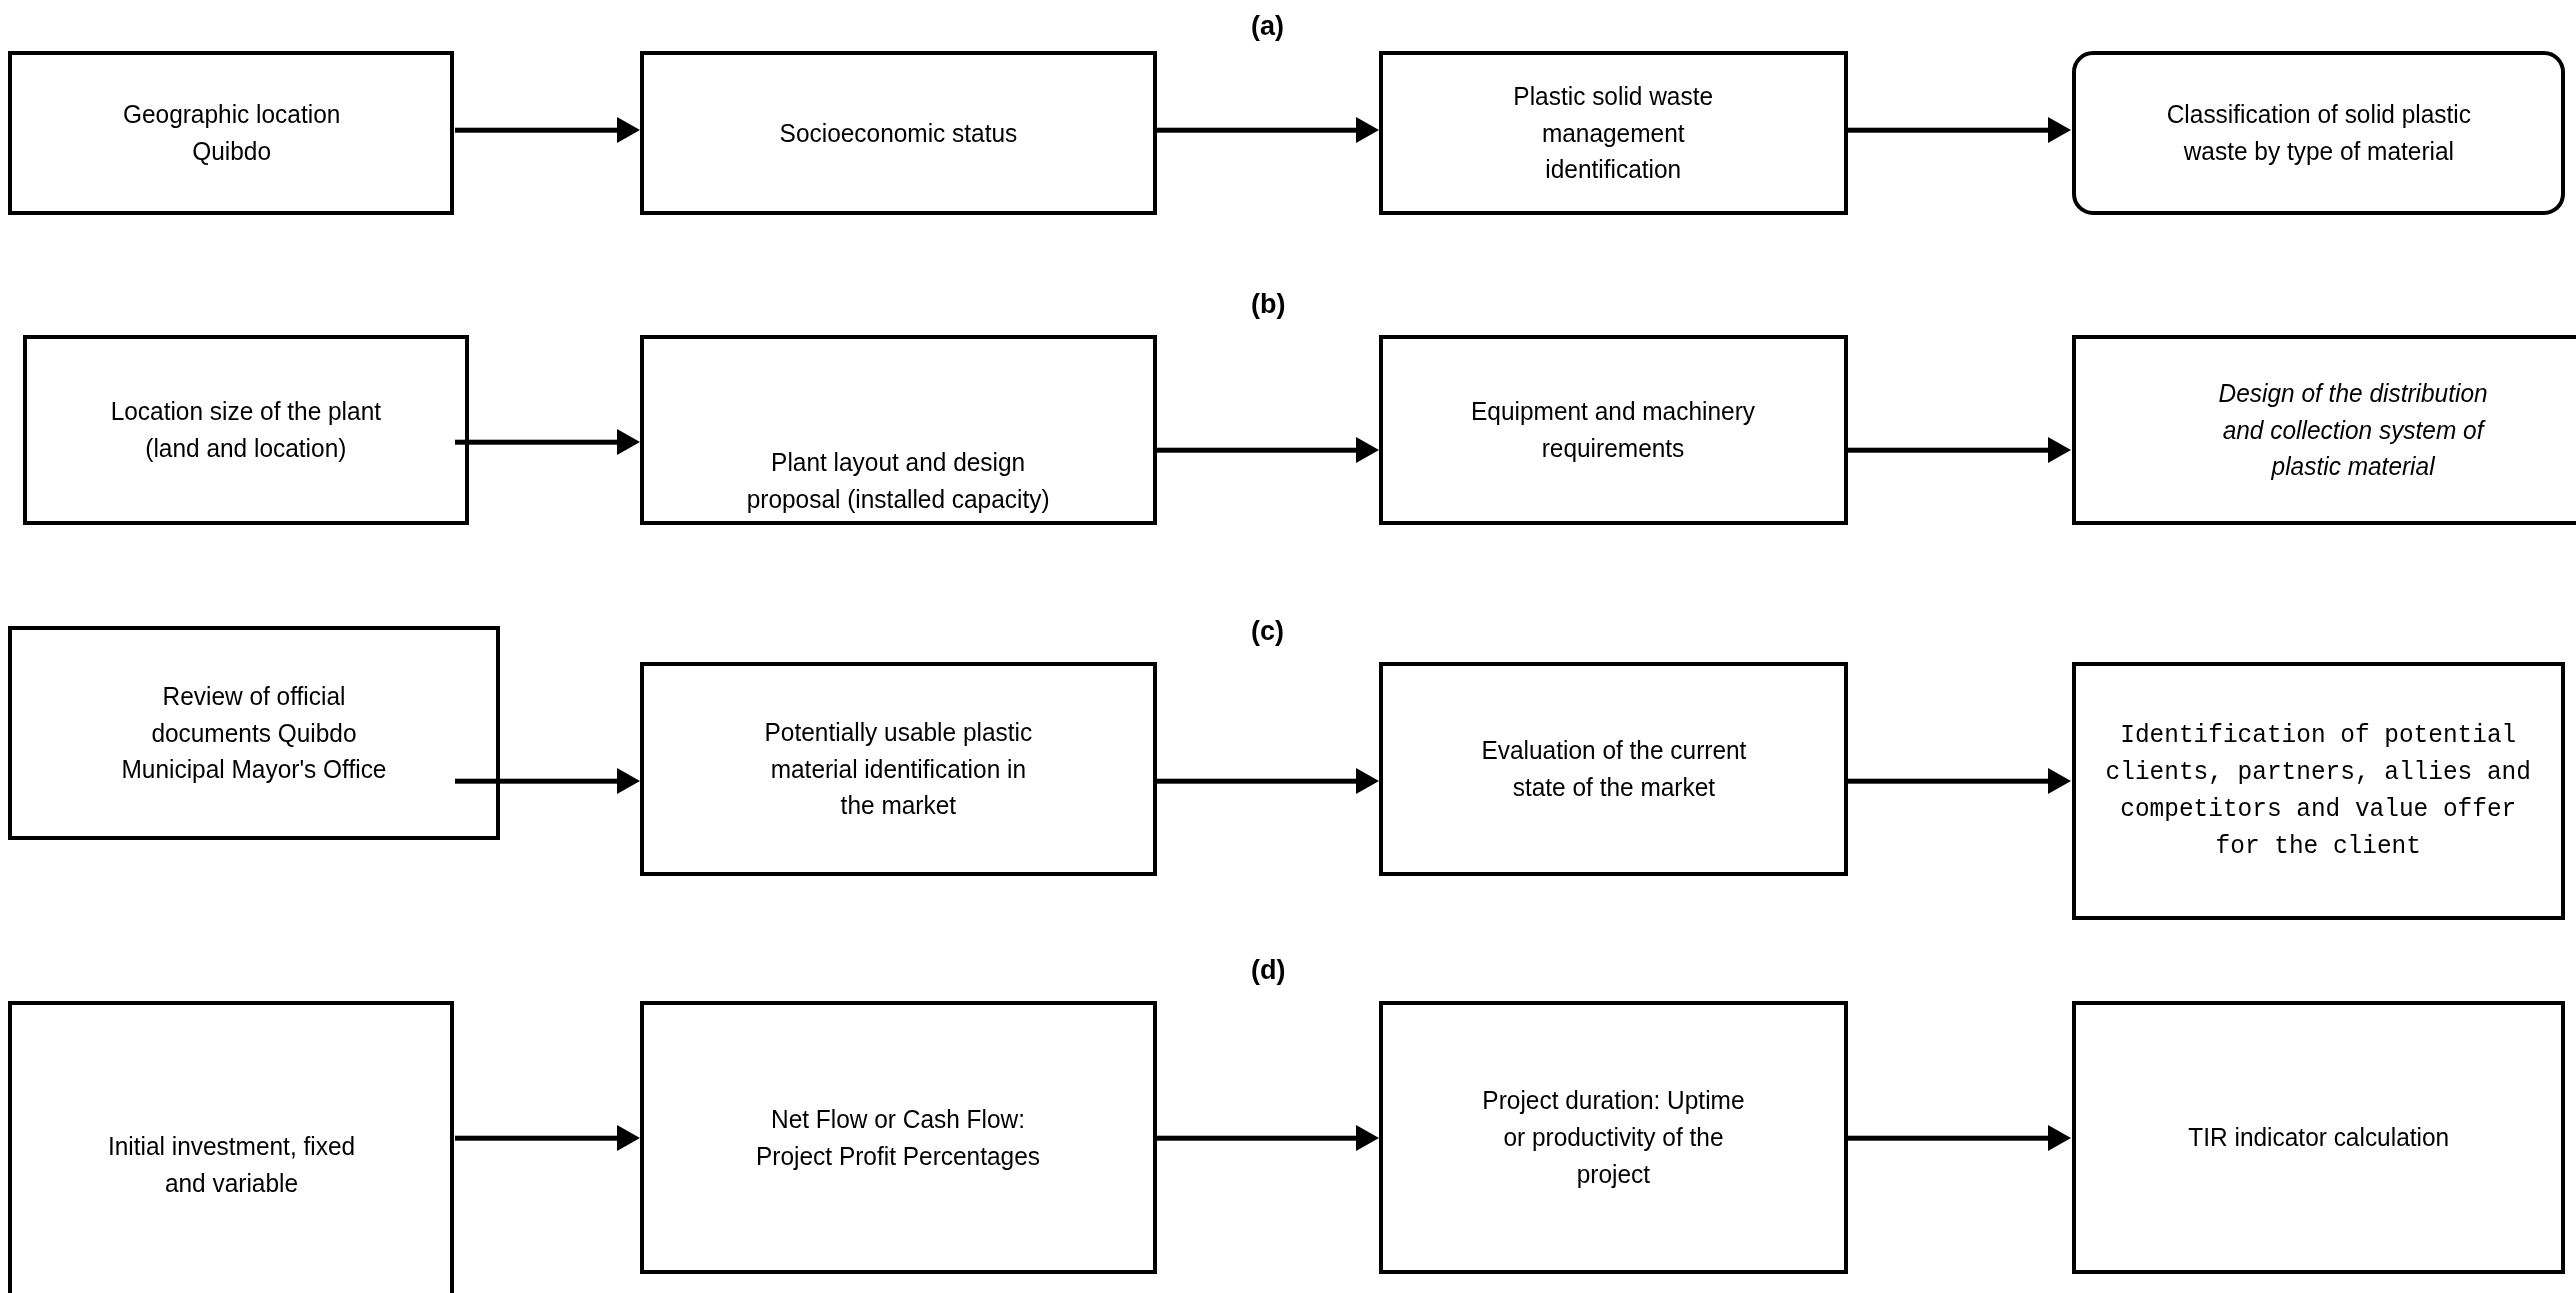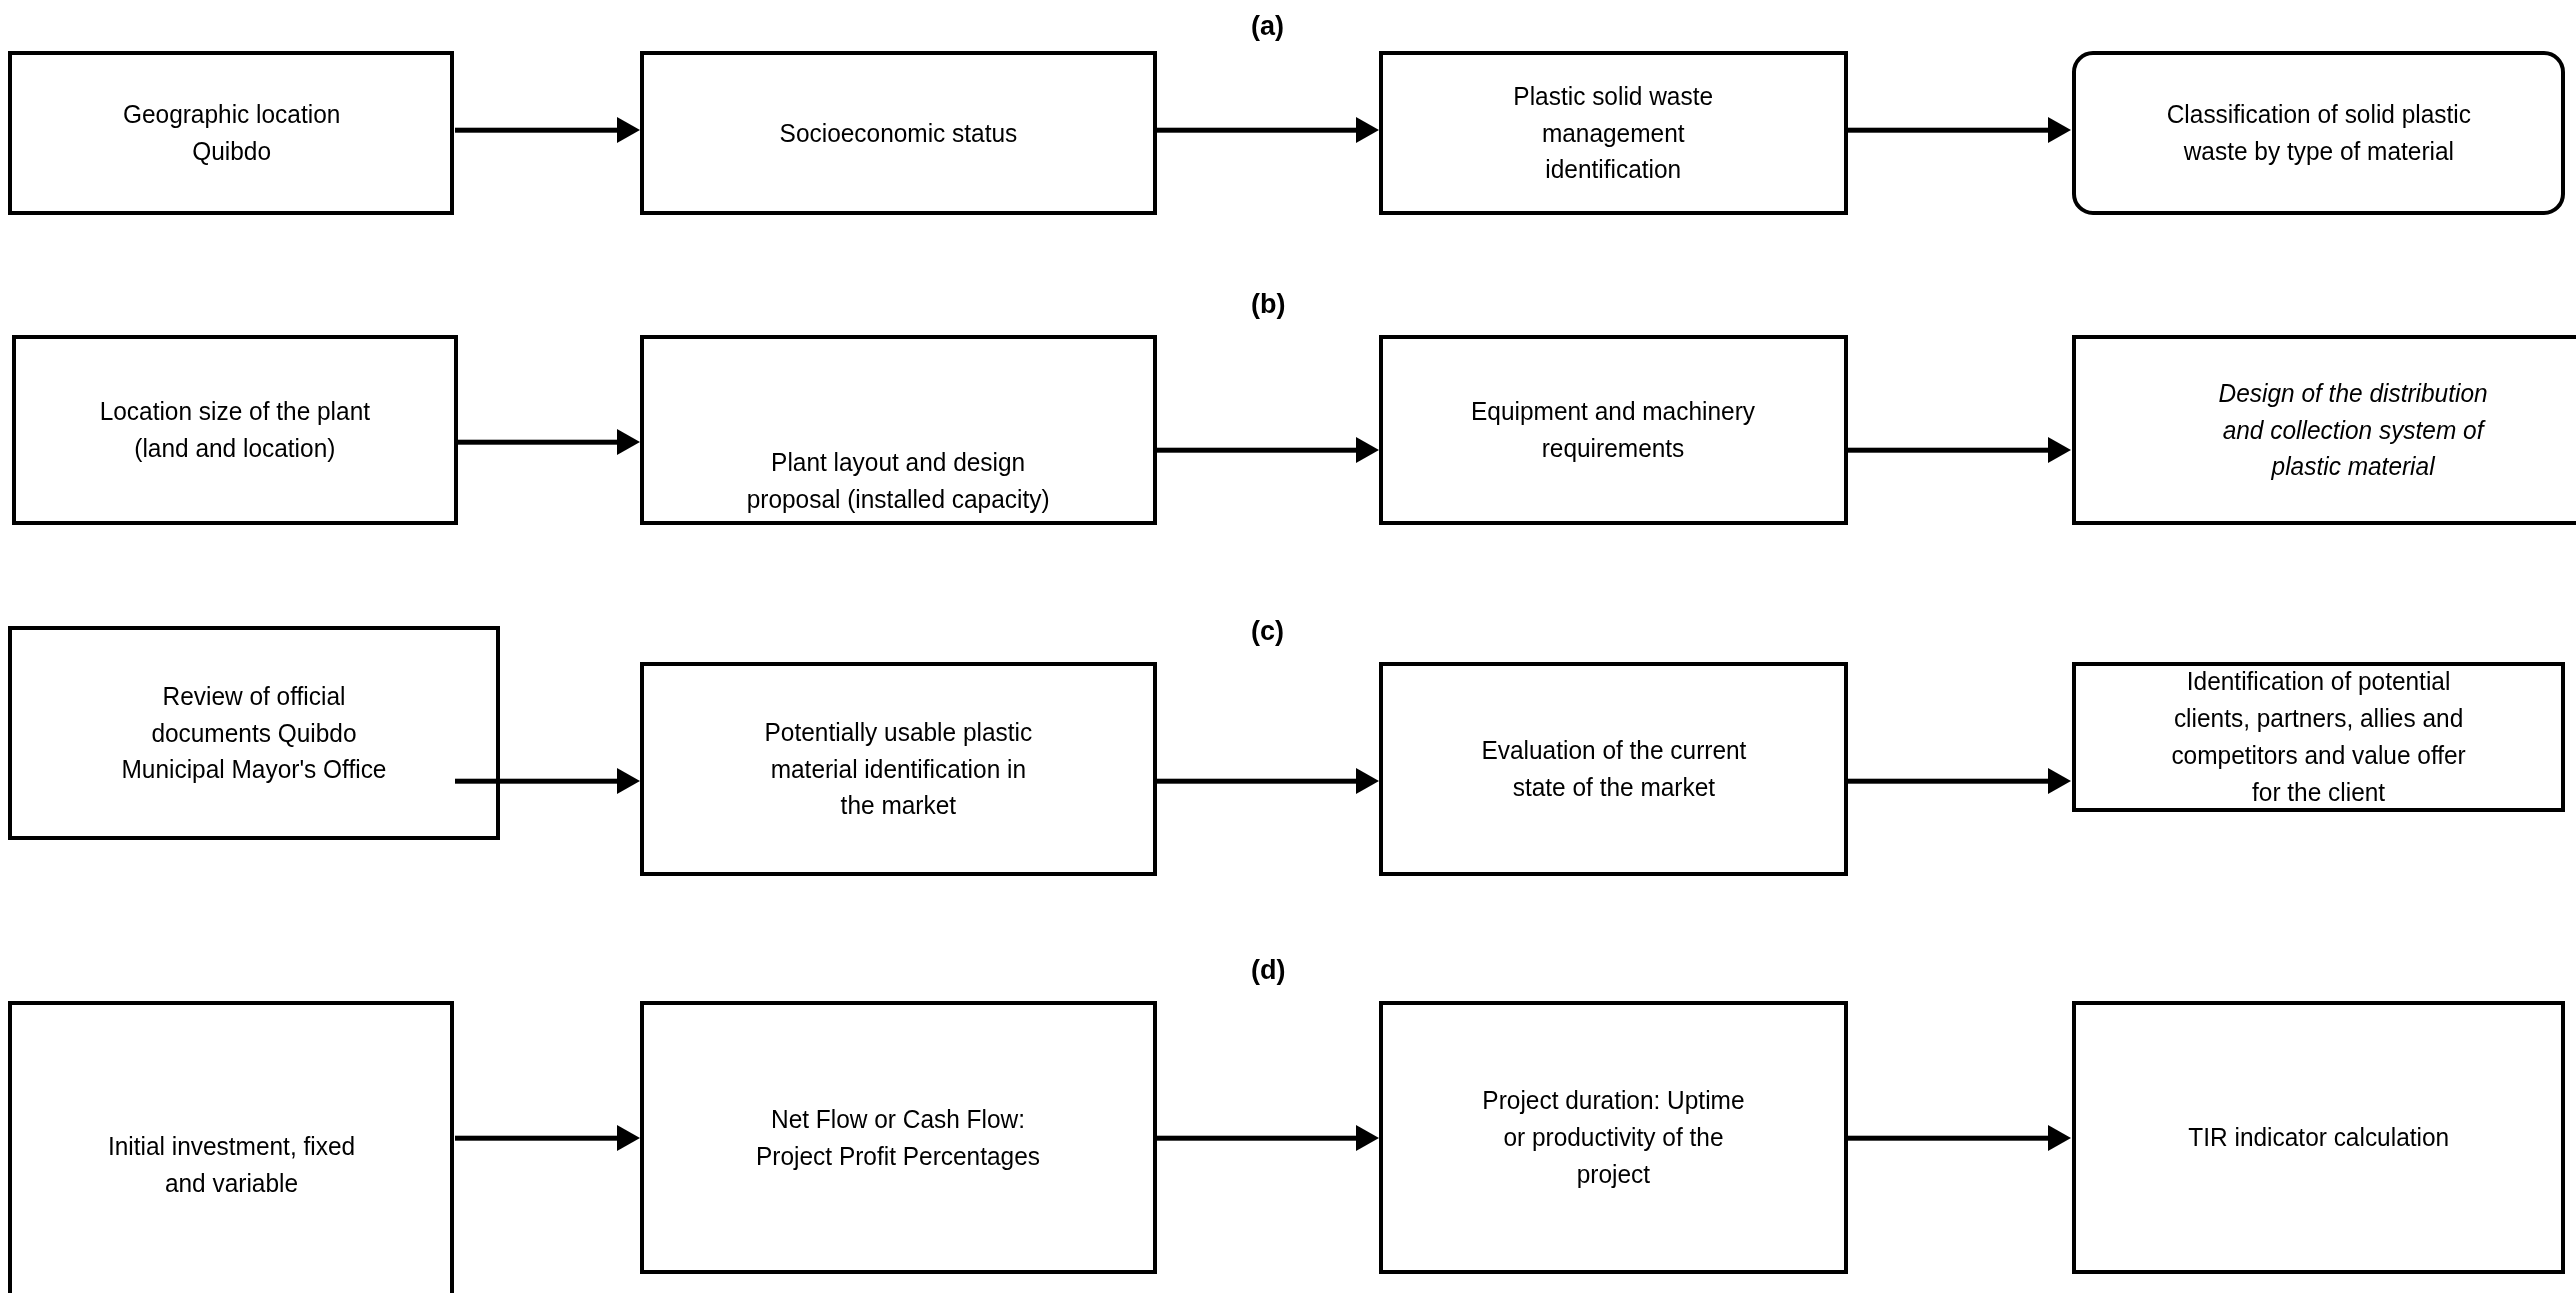--- a/index.html
+++ b/index.html
@@ -111,21 +111,21 @@
     <div class="arrow-head" style="left:200px;"></div>
   </div>
 
   <div class="node-box" style="left:2072px; top:51px; width:493px; height:164px;border-radius:21px;">
     <span class="node-text">Classification of solid plastic
 waste by type of material</span>
   </div>
 
   <div class="row-label" style="left:1251px; top:291px;">(b)</div>
 
-  <div class="node-box" style="left:12px; top:335px; width:446px; height:190px;">
+  <div class="node-box" style="left:23px; top:335px; width:446px; height:190px;">
     <span class="node-text">Location size of the plant
 (land and location)</span>
   </div>
 
   <div class="arrow" style="left:455px; top:442px; width:185px;">
     <div class="arrow-shaft" style="width:164px;"></div>
     <div class="arrow-head" style="left:162px;"></div>
   </div>
 
   <div class="node-box" style="left:640px; top:335px; width:517px; height:190px;align-items:flex-end;">
@@ -181,21 +181,21 @@
   <div class="node-box" style="left:1379px; top:662px; width:469px; height:214px;">
     <span class="node-text">Evaluation of the current
 state of the market</span>
   </div>
 
   <div class="arrow" style="left:1848px; top:781px; width:224px;">
     <div class="arrow-shaft" style="width:202px;"></div>
     <div class="arrow-head" style="left:200px;"></div>
   </div>
 
-  <div class="node-box" style="left:2072px; top:662px; width:493px; height:150px;">
+  <div class="node-box" style="left:2072px; top:662px; width:493px; height:258px;font-family:Liberation Mono, monospace;">
     <span class="node-text">Identification of potential
 clients, partners, allies and
 competitors and value offer
 for the client</span>
   </div>
 
   <div class="row-label" style="left:1251px; top:957px;">(d)</div>
 
   <div class="node-box" style="left:8.2px; top:1001px; width:446px; height:327px;">
     <span class="node-text">Initial investment, fixed

